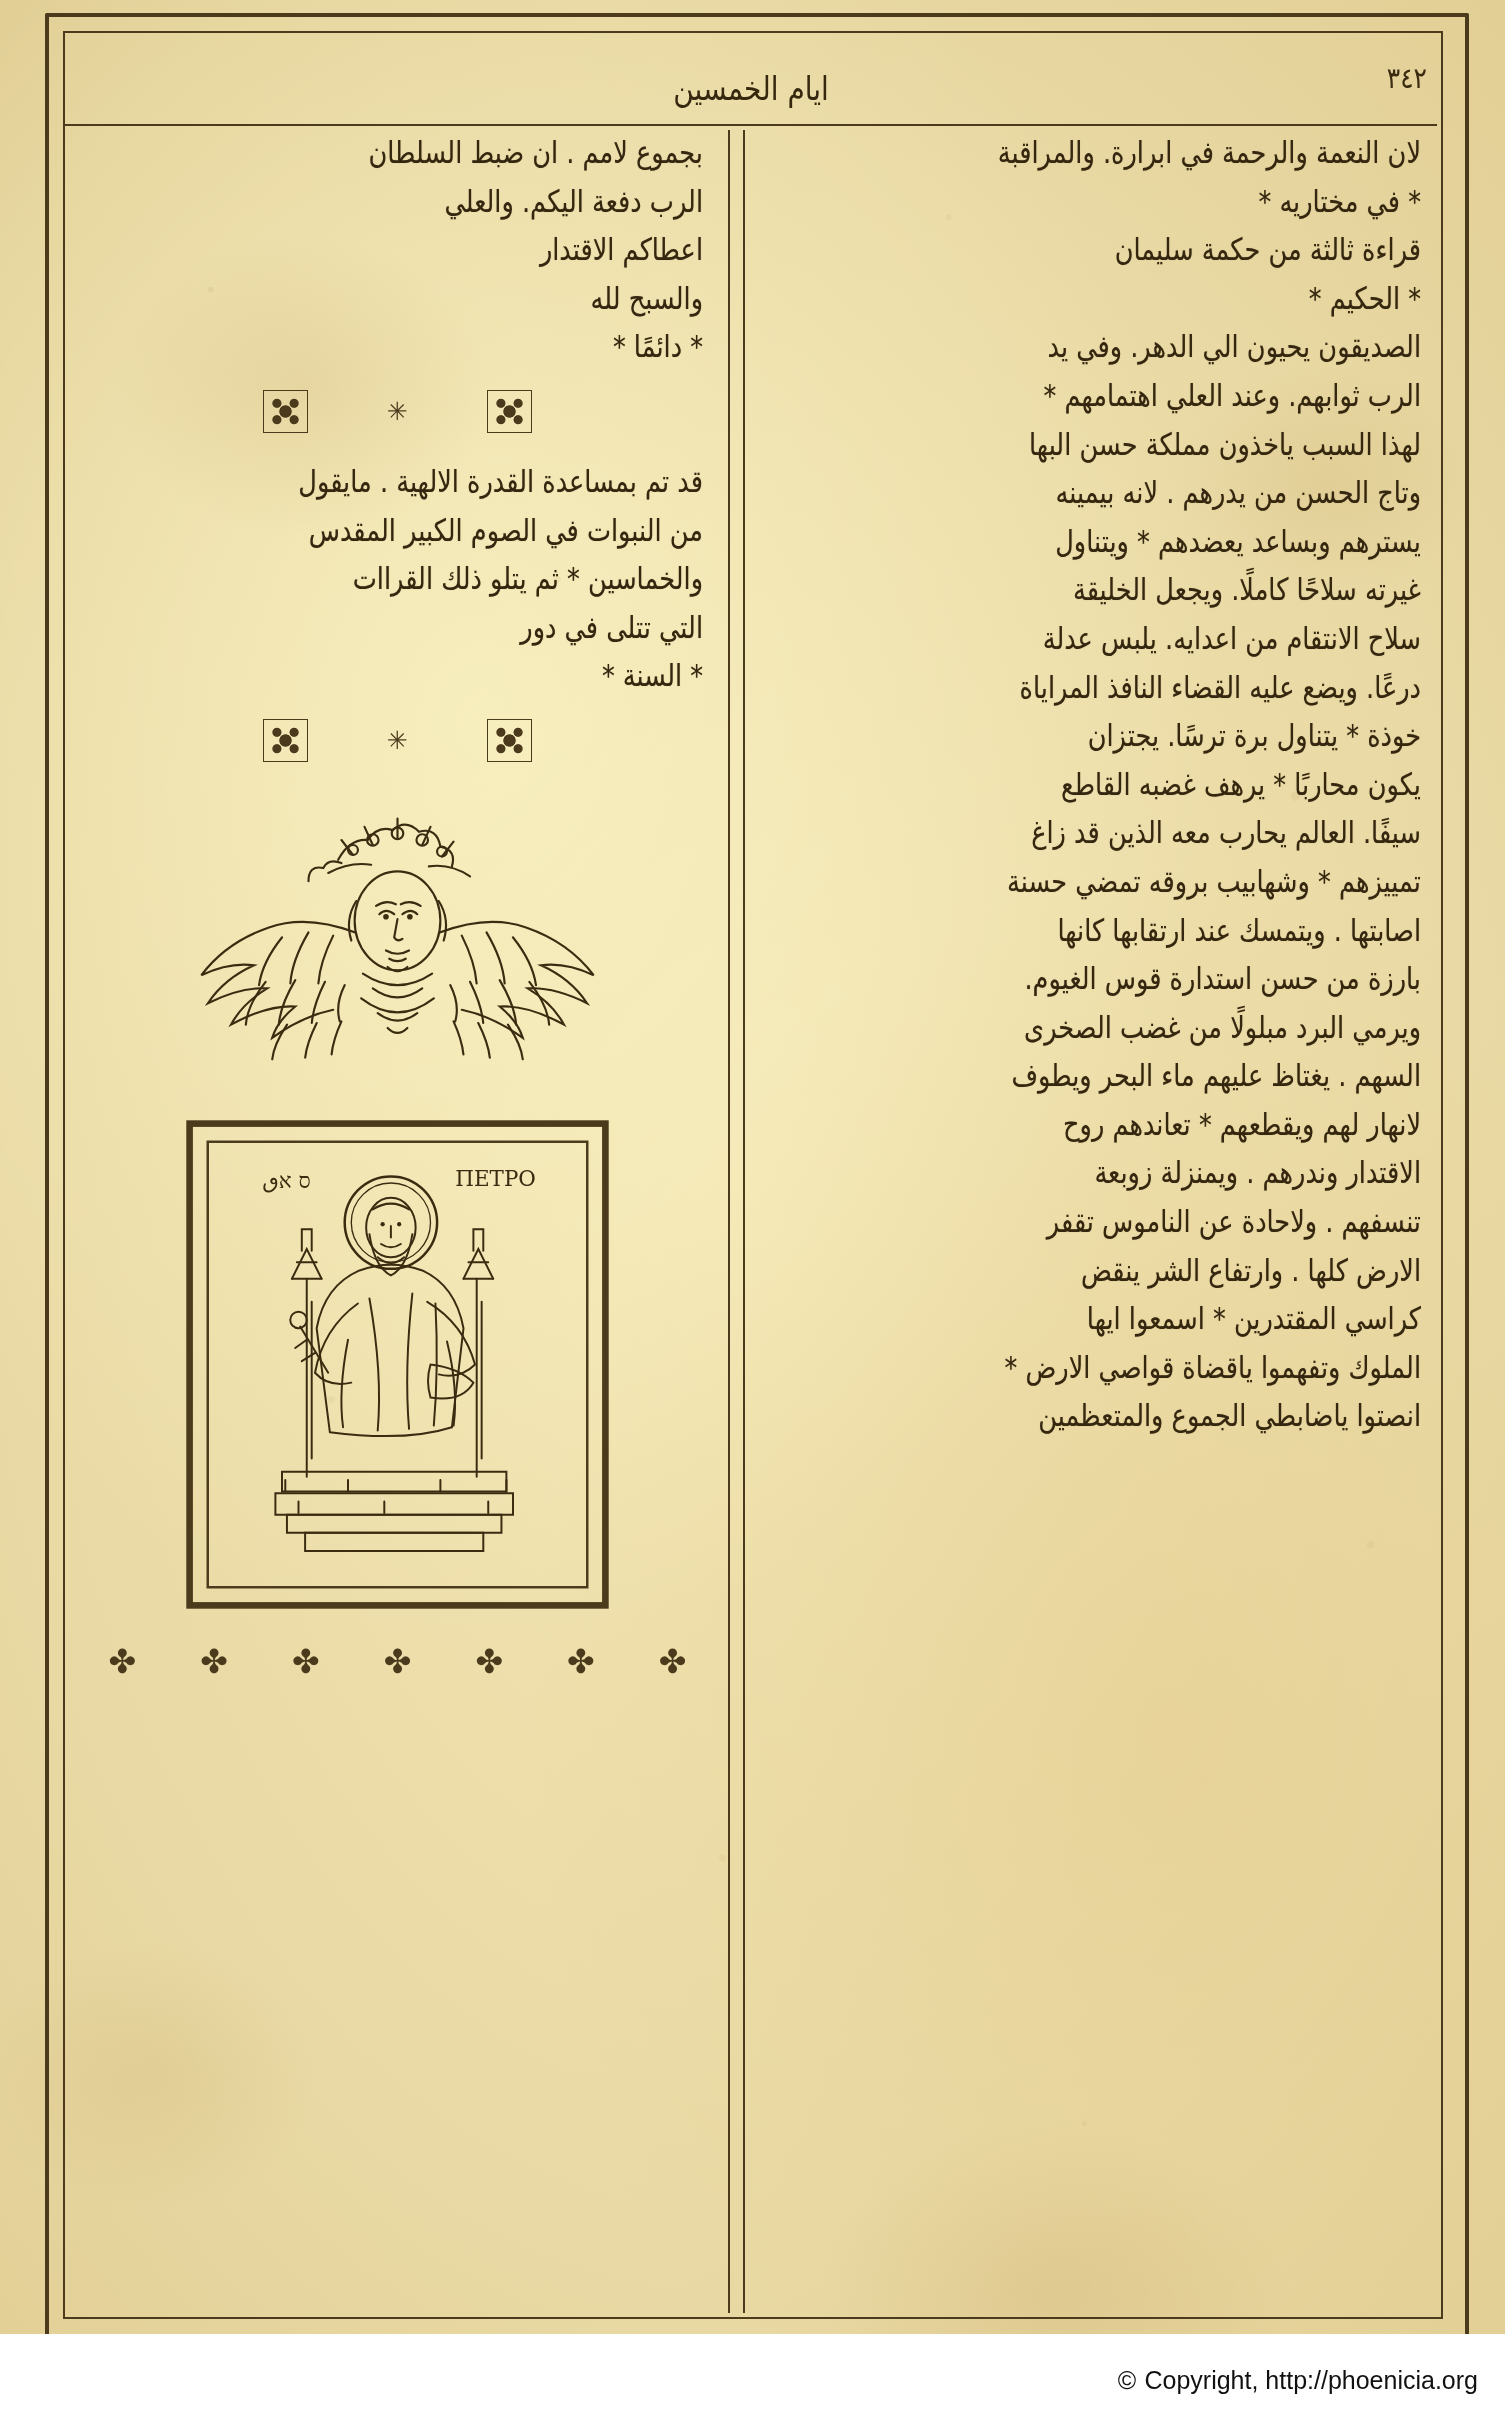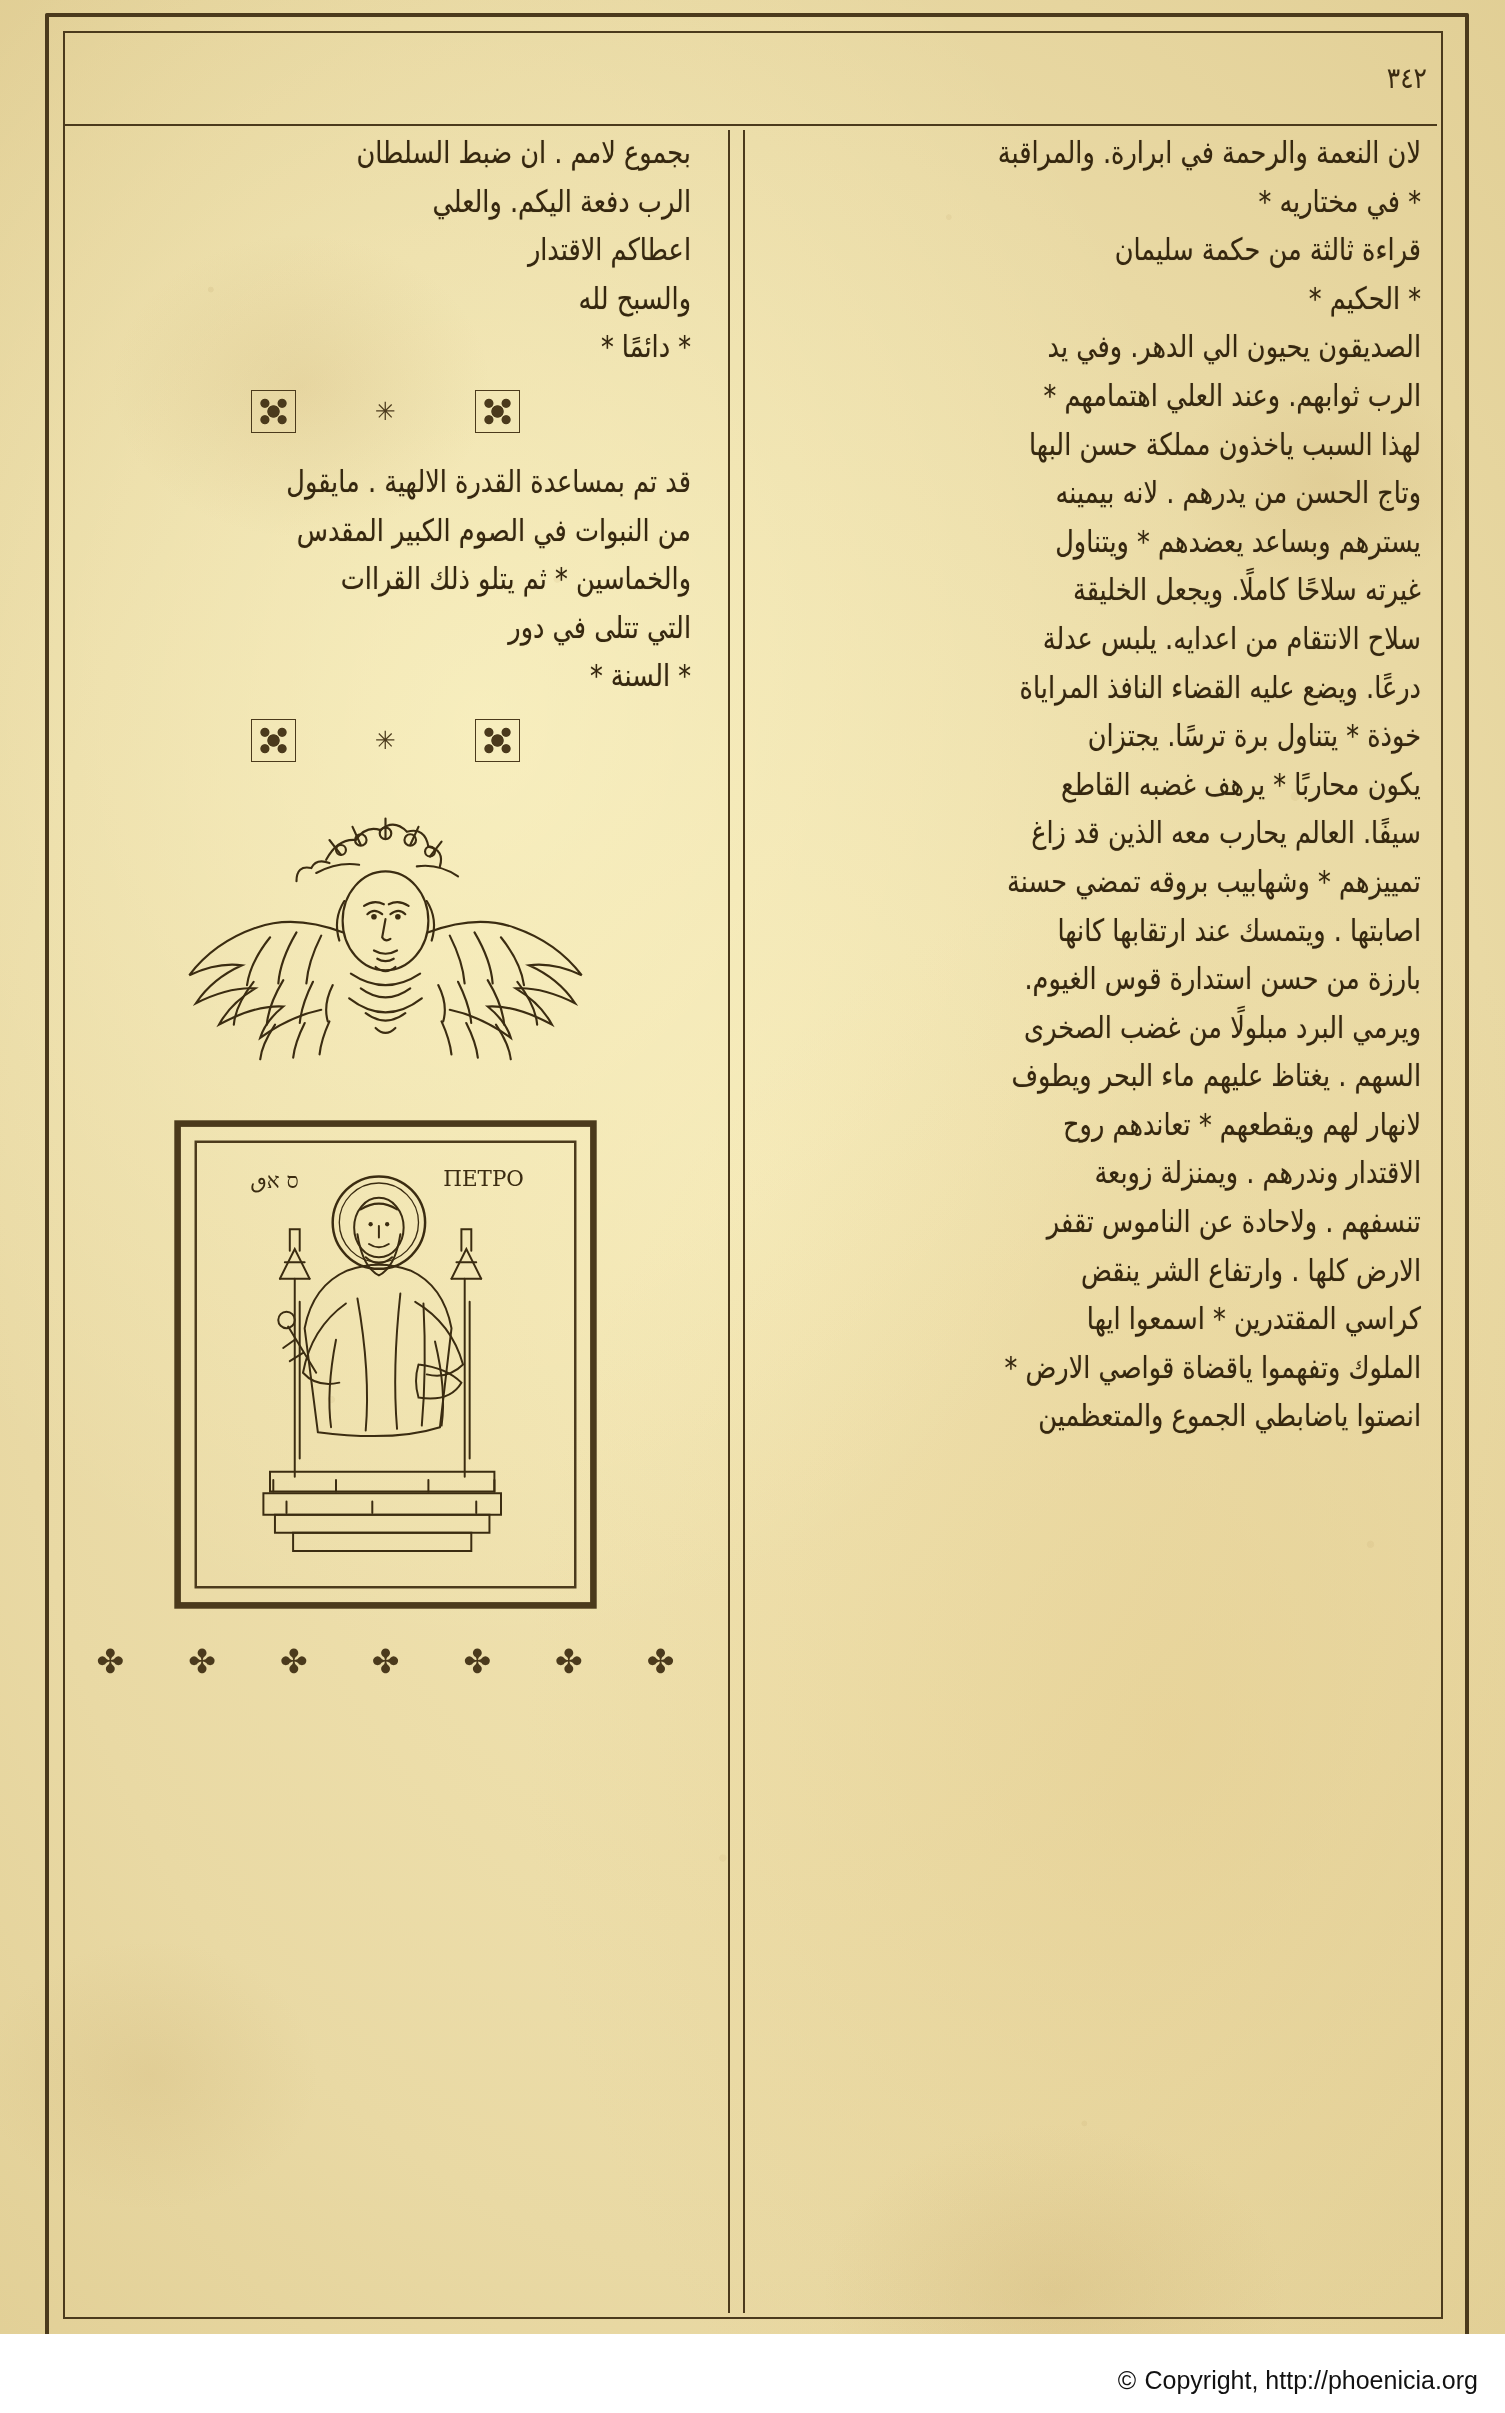--- a/index.html
+++ b/index.html
@@ -119,21 +119,21 @@
     top: 140px;
     direction: rtl;
     text-align: center;
     color: #35270f;
   }
   #col-right { 
     right: 85px;
     width: 611px;
   }
   #col-left {
-    left: 80px;
+    left: 92px;
     width: 611px;
   }
 
   .ln {
     font-size: 25.6px;
     line-height: 1.0;
     margin: 0 0 23px 0;
     white-space: nowrap;
     transform: scaleY(1.2);
     transform-origin: center;
@@ -227,20 +227,23 @@
 </head>
 <body>
 
 <div id="page">
   <div id="grain"></div>
   <div id="stains"></div>
 
   <div id="border-outer"></div>
   <div id="border-inner"></div>
 
+  <div id="header">
+    <div class="hdr-title">ايام الخمسين</div>
+  </div>
   <div id="page-number">٣٤٢</div>
   <div id="header-rule"></div>
 
   <div id="divider-a"></div>
   <div id="divider-b"></div>
 
   <div class="col" id="col-right">
     <p class="ln">لان النعمة والرحمة في ابرارة. والمراقبة</p>
     <p class="ln center">* في مختاريه *</p>
     <p class="ln center">قراءة ثالثة من حكمة سليمان</p>

